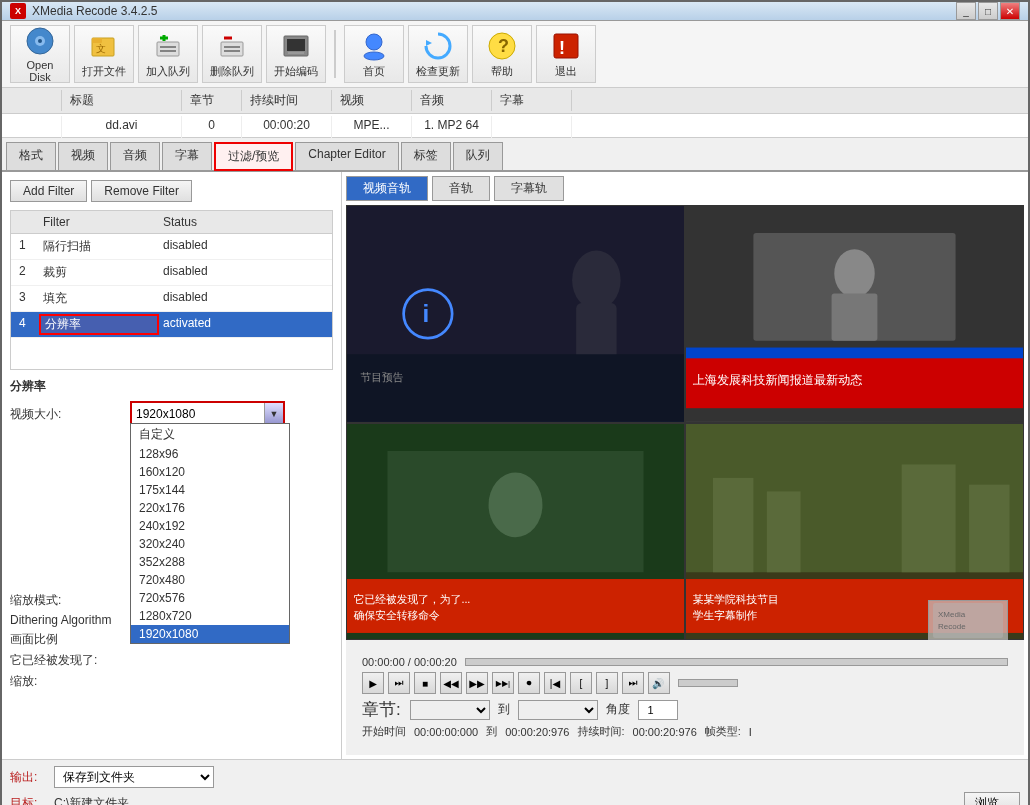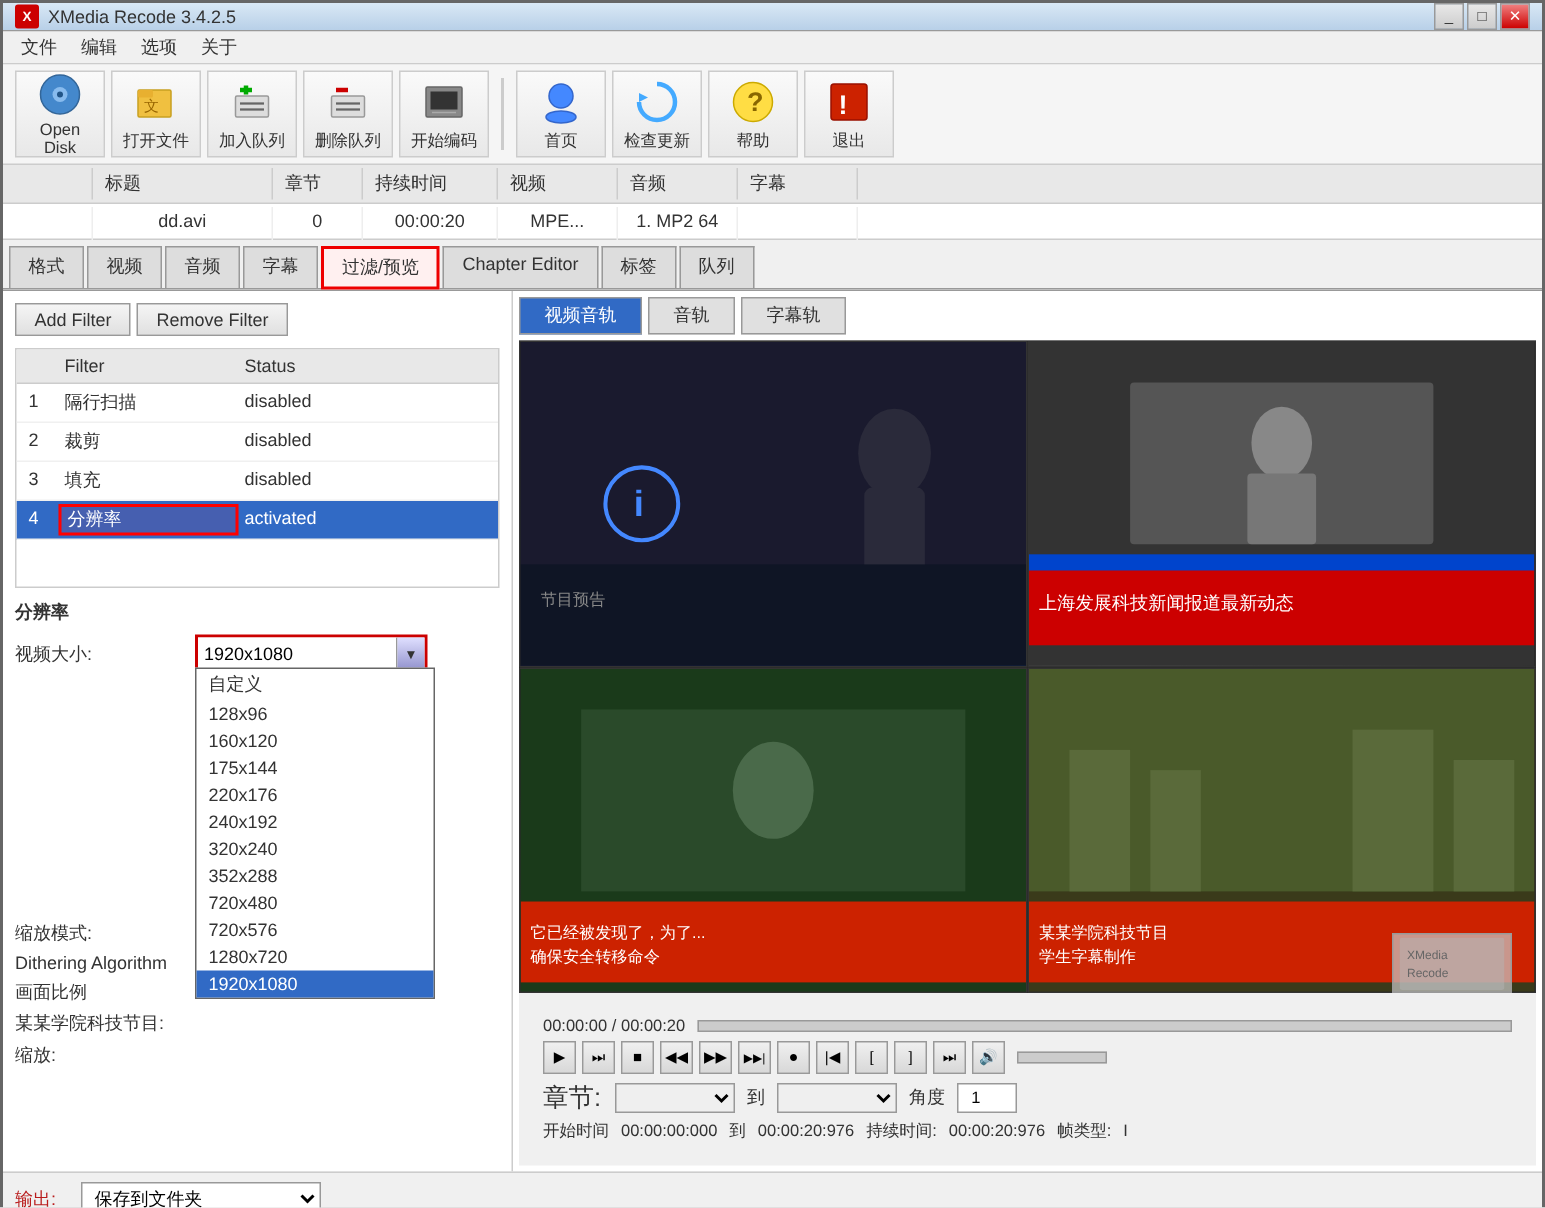--- a/index.html
+++ b/index.html
@@ -494,26 +494,20 @@
       <div class="title-bar-icon">X</div>
       <span class="title-bar-title">XMedia Recode 3.4.2.5</span>
     </div>
     <div class="title-bar-controls">
       <div class="title-btn">_</div>
       <div class="title-btn">□</div>
       <div class="title-btn close">✕</div>
     </div>
   </div>
 
-  <div class="menu-bar">
-    <div class="menu-item">文件</div>
-    <div class="menu-item">编辑</div>
-    <div class="menu-item">选项</div>
-    <div class="menu-item">关于</div>
-  </div>
 
   <div class="toolbar">
 
     <div class="toolbar-btn">
       <div class="toolbar-icon">
         <svg width="32" height="32" viewBox="0 0 32 32">
           <circle cx="16" cy="16" r="13" fill="#4488cc" stroke="#336699" stroke-width="1"></circle>
           <circle cx="16" cy="16" r="5" fill="#88bbee"></circle>
           <circle cx="16" cy="16" r="2" fill="#225588"></circle>
         </svg>
@@ -715,21 +709,21 @@
           <div class="settings-label">缩放模式:</div>
           <div class="settings-value">自定义</div>
         </div>
         <div class="settings-row">
           <div class="settings-label">Dithering Algorithm</div>
         </div>
         <div class="settings-row">
           <div class="settings-label">画面比例</div>
         </div>
         <div class="settings-row">
-          <div class="settings-label">某某学院科技节目:</div>
+          <div class="settings-label">它已经被发现了:</div>
         </div>
         <div class="settings-row">
           <div class="settings-label">缩放:</div>
         </div>
       </div>
     </div>
 
     <div class="right-panel">
 
       <div class="preview-tabs">

